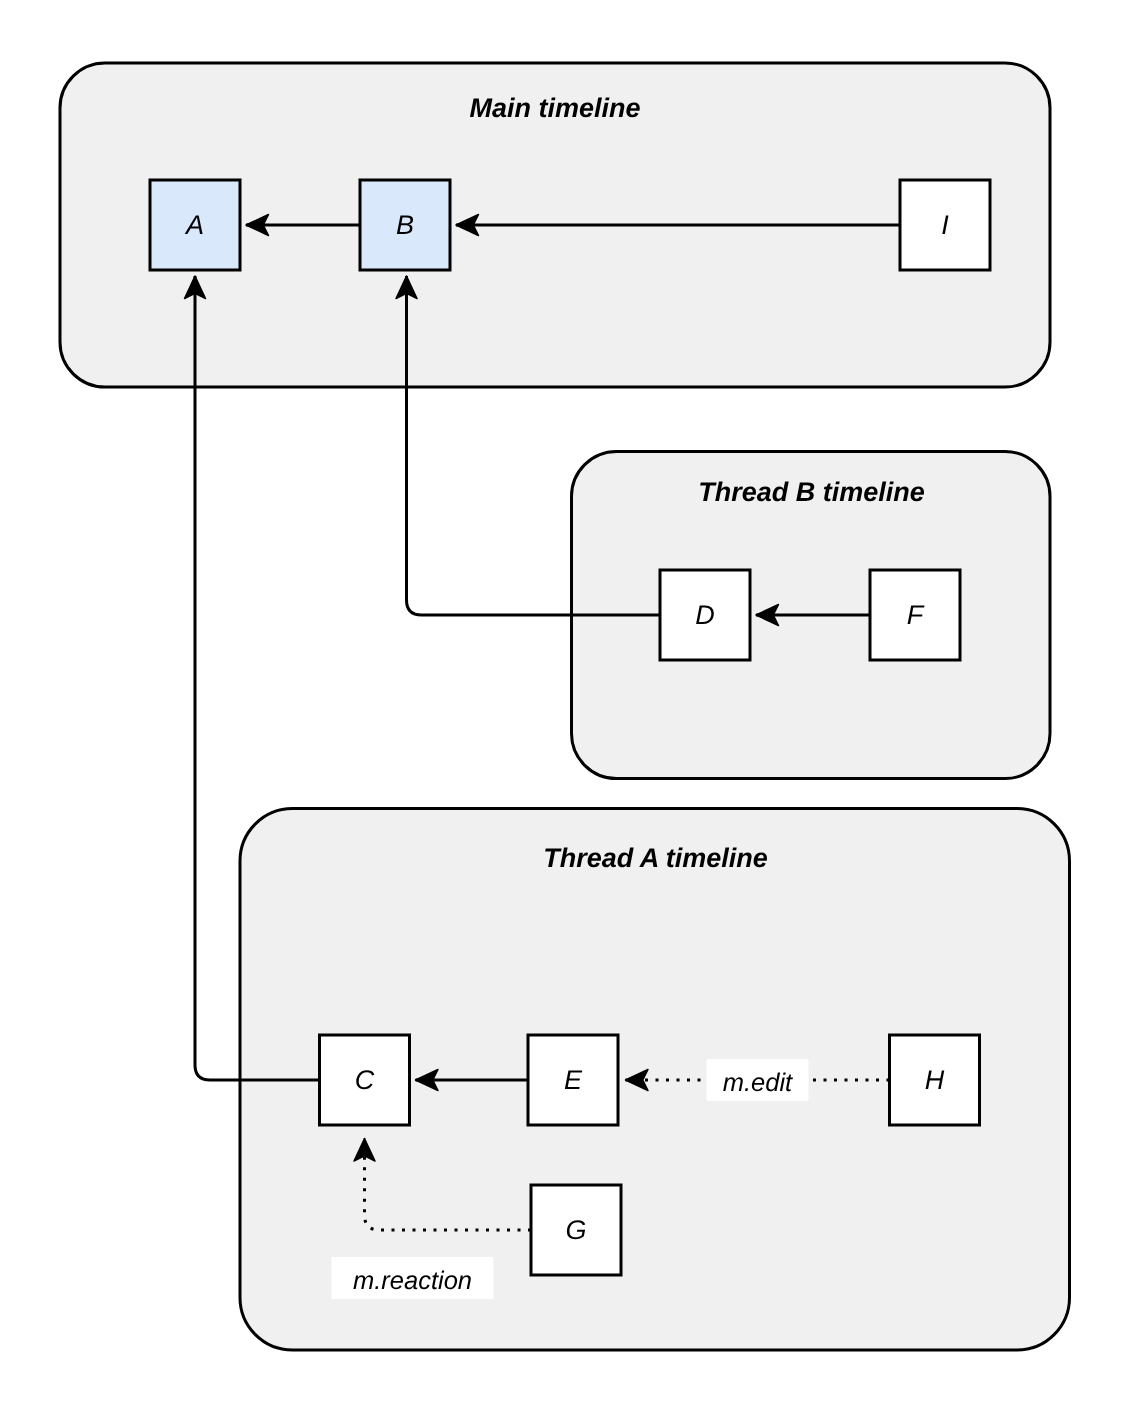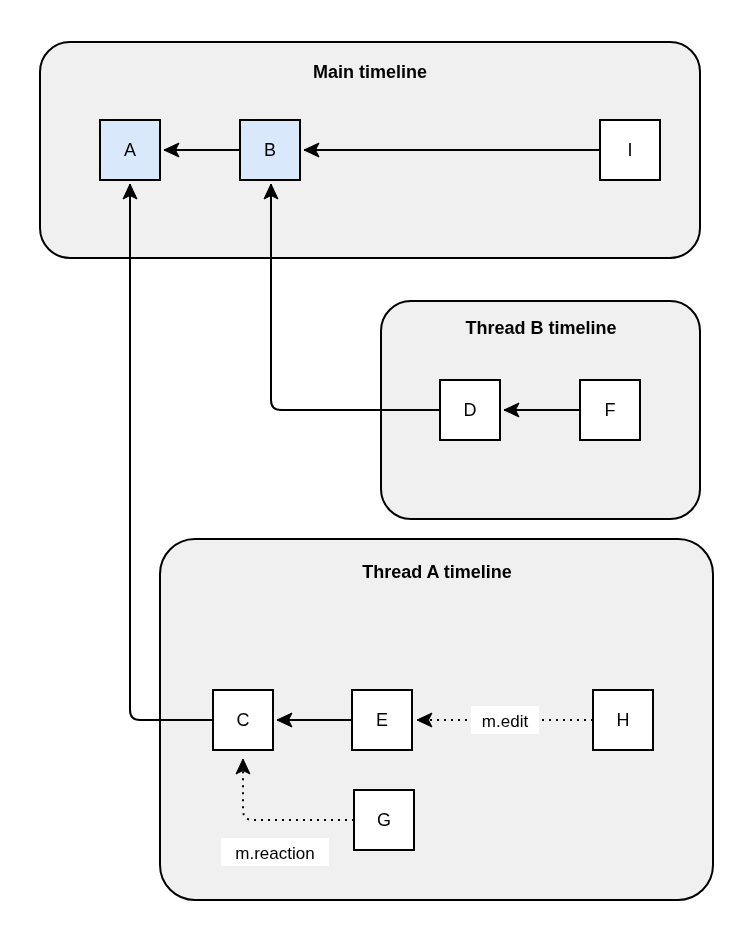--- a/index.html
+++ b/index.html
@@ -1,16 +1,16 @@
 <!DOCTYPE html>
 <html><head>
 <meta charset="utf-8">
 <style>
   html, body { margin: 0; padding: 0; background: #ffffff; }
-  .stage { width: 756px; height: 942px; position: relative; background: #ffffff; }
+  .stage { width: 756px; height: 942px; position: relative; background: #ffffff; font-style: italic; }
   svg { display: block; }
   .container-box { fill: #f0f0f0; stroke: #000000; stroke-width: 2; }
   .node-rect { fill: #ffffff; stroke: #000000; stroke-width: 2; }
   .node-rect.hl { fill: #dae8fc; }
   .edge { stroke: #000000; stroke-width: 2; fill: none; }
   .edge.dotted { stroke-dasharray: 2 5; }
   .title-text {
     font-family: "Liberation Sans", sans-serif;
     font-size: 18px; font-weight: bold; fill: #000000; text-anchor: middle;
   }

